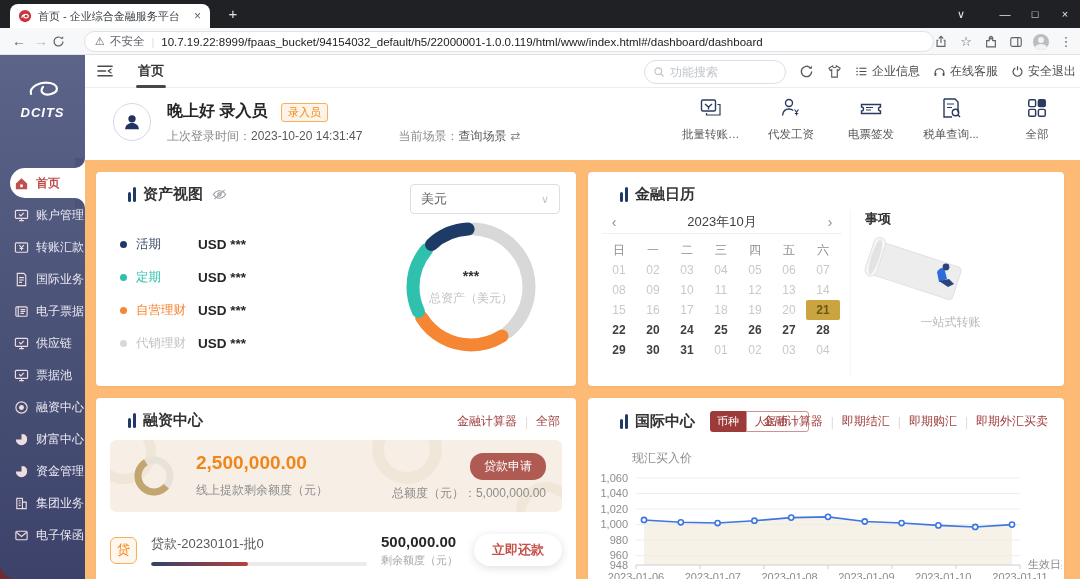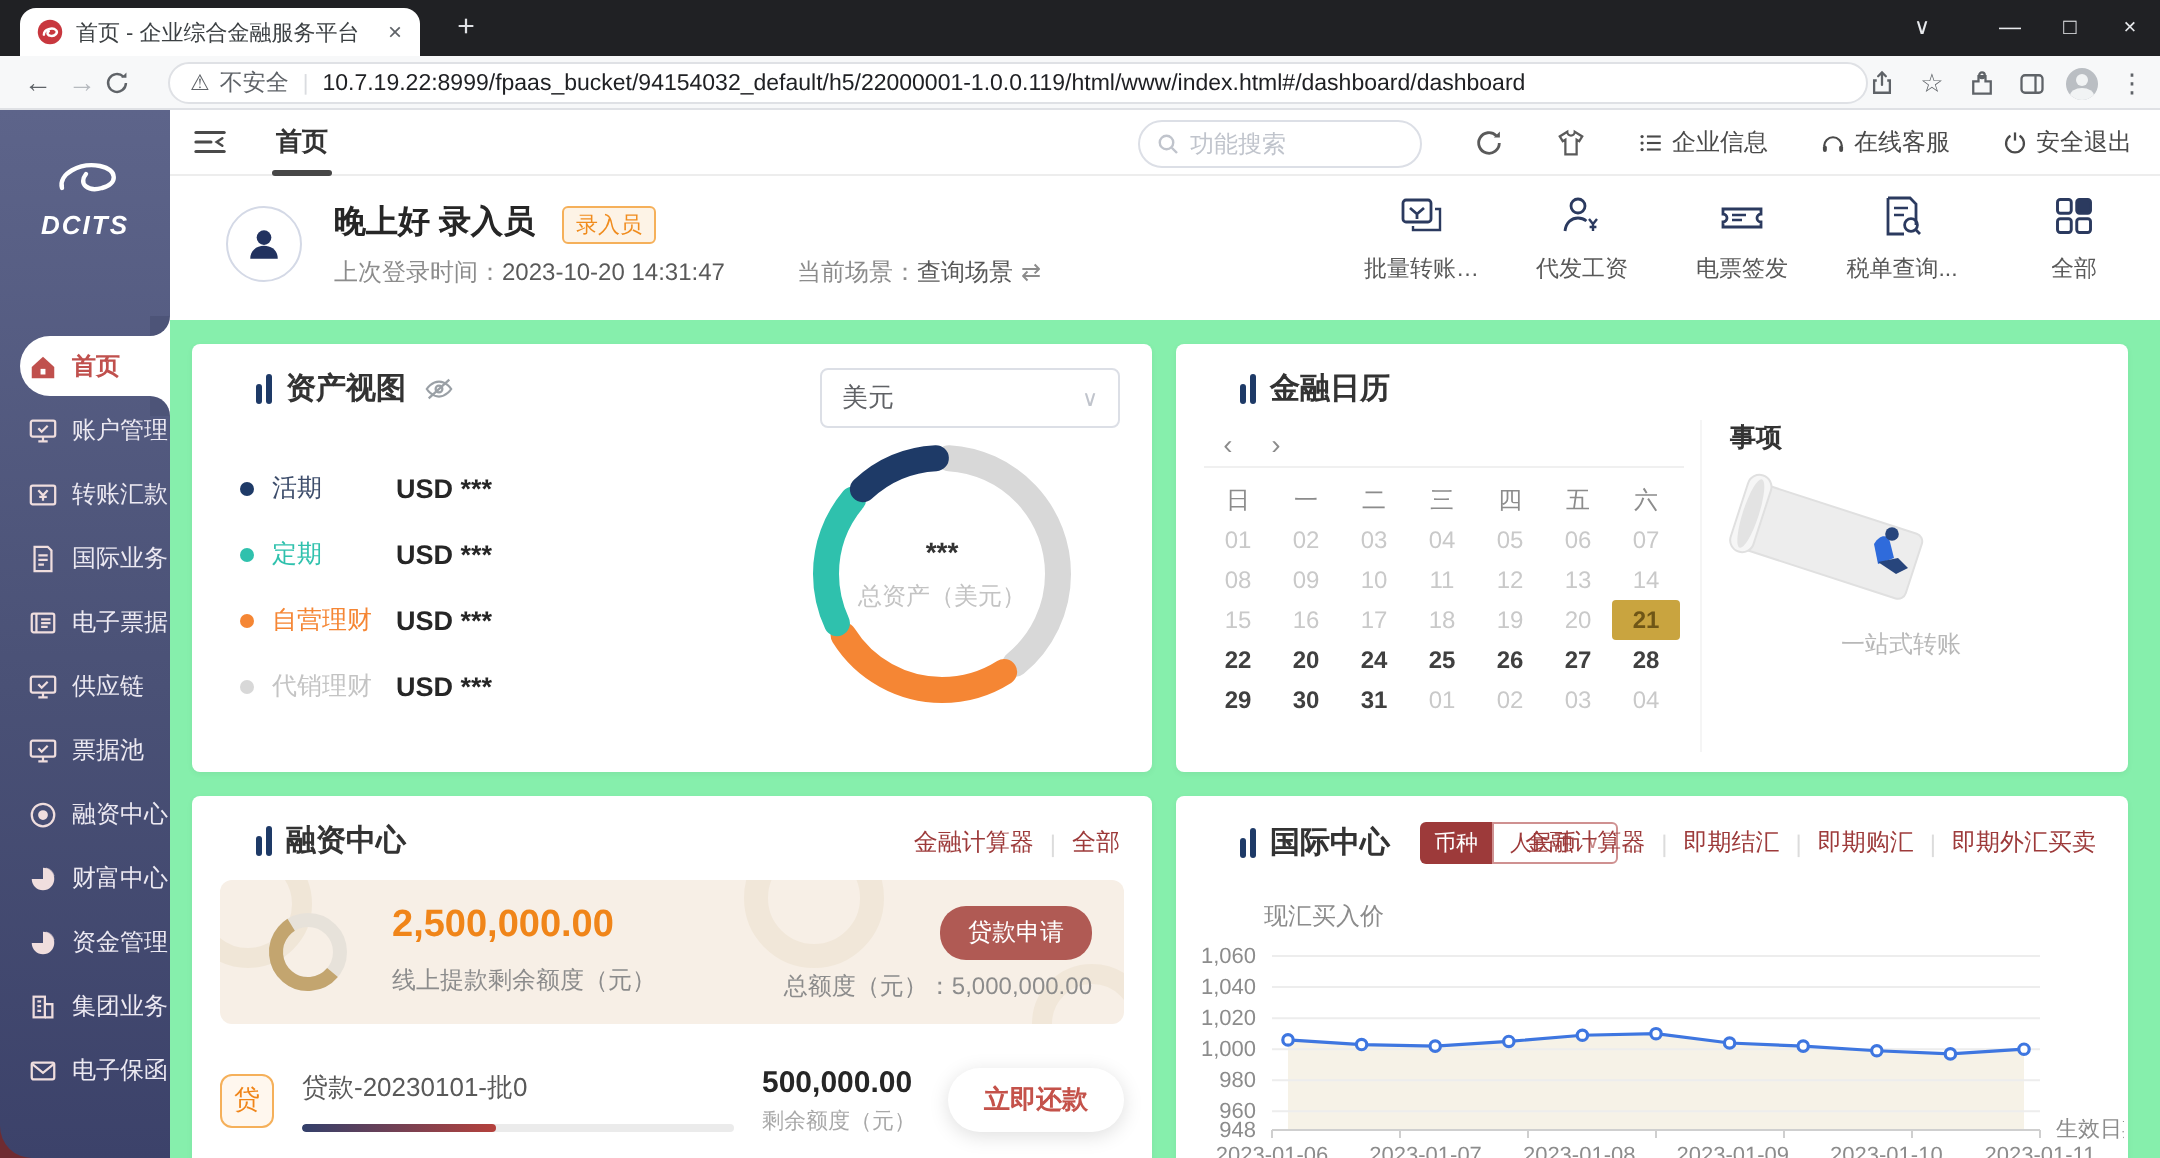--- a/index.html
+++ b/index.html
@@ -1,17 +1,17 @@
 <!DOCTYPE html>
 <html><head>
 <meta charset="utf-8">
 <style>
   * { margin:0; padding:0; box-sizing:border-box; }
   html,body { width:1080px; height:579px; font-family:"Liberation Sans","DejaVu Sans",sans-serif; }
-  .screen { position:relative; width:1080px; height:579px; overflow:hidden; background:#86efac; }
+  .screen { position:relative; width:1080px; height:579px; overflow:hidden; background:#fdba74; }
 
   
   .tabbar { position:absolute; left:0; top:0; width:1080px; height:28px; background:#202124; }
   .tab { position:absolute; left:10px; top:4px; width:200px; height:24px; background:#fff; border-radius:8px 8px 0 0; display:flex; align-items:center; padding:0 6px 0 8px; }
   .tab-title { flex:1; font-size:11px; color:#3c4043; white-space:nowrap; overflow:hidden; text-overflow:ellipsis; margin-left:6px; }
   .tab-close { font-size:12px; color:#5f6368; padding:0 3px; cursor:default; }
   .newtab { position:absolute; left:222px; top:5px; color:#dfe1e5; font-size:15px; width:22px; text-align:center; }
   .wincontrols { position:absolute; right:0; top:0; height:28px; display:flex; align-items:center; }
   .wincontrols span { width:30px; text-align:center; color:#e8eaed; font-size:11px; line-height:28px; }
   .wc-caret { margin-right:14px; }
@@ -47,21 +47,21 @@
   .cap::before { content:''; position:absolute; inset:0; background:#4d5478; }
   .cap.top { top:-9px; } .cap.top::before { border-bottom-right-radius:10px; }
   .cap.bot { bottom:-9px; } .cap.bot::before { border-top-right-radius:10px; }
   .mi-label { white-space:nowrap; }
 
   
   .appheader { position:absolute; left:85px; top:55px; right:0; height:33px; background:#fff; border-bottom:1px solid #ededed; display:flex; align-items:center; z-index:1; }
   .burger { margin-left:12px; color:#4a4a4a; display:flex; }
   .page-tab { position:relative; margin-left:24px; font-size:13px; color:#333; font-weight:bold; height:33px; line-height:31px; }
   .page-tab::after { content:''; position:absolute; left:-2px; right:-2px; bottom:0; height:3px; background:#474747; border-radius:2px; }
-  .ah-right { position:absolute; right:14px; top:0; height:33px; display:flex; align-items:center; gap:26px; }
+  .ah-right { position:absolute; right:4px; top:0; height:33px; display:flex; align-items:center; gap:13px; }
   .searchbox { width:142px; height:24px; border:1px solid #dcdfe6; border-radius:12px; display:flex; align-items:center; padding:0 8px; gap:5px; background:#fff; }
   .searchbox input { border:none; outline:none; width:100px; font-size:12px; color:#333; font-family:inherit; }
   .searchbox input::placeholder { color:#c0c4cc; }
   .ah-ic { color:#5a5a5a; display:flex; align-items:center; }
   .ah-link { display:flex; align-items:center; gap:4px; font-size:12px; color:#4a4a4a; cursor:pointer; }
 
   
   .greet { position:absolute; left:85px; top:88px; right:0; height:72px; background:#fff; }
   .g-avatar { position:absolute; left:28px; top:15px; width:38px; height:38px; border-radius:50%; border:1px solid #d4d9e6; display:flex; align-items:center; justify-content:center; color:#22325f; }
   .g-name { position:absolute; left:82px; top:13px; font-size:16px; font-weight:bold; color:#262626; }
@@ -532,20 +532,21 @@
       <div class="p-head">
         <span class="bars-ic">
             <i class="b1"></i>
             <i class="b2"></i>
           </span>
         <span class="p-title">金融日历</span>
       </div>
       <div class="cal-left">
         <div class="cal-nav">
           <span class="cal-prev">‹</span>
+          <span class="cal-month">2023年10月</span>
           <span class="cal-next">›</span>
         </div>
         <div class="cal-grid" id="cal-grid">
             <span class="cal-cell cal-head">日</span>
             <span class="cal-cell cal-head">一</span>
             <span class="cal-cell cal-head">二</span>
             <span class="cal-cell cal-head">三</span>
             <span class="cal-cell cal-head">四</span>
             <span class="cal-cell cal-head">五</span>
             <span class="cal-cell cal-head">六</span>

